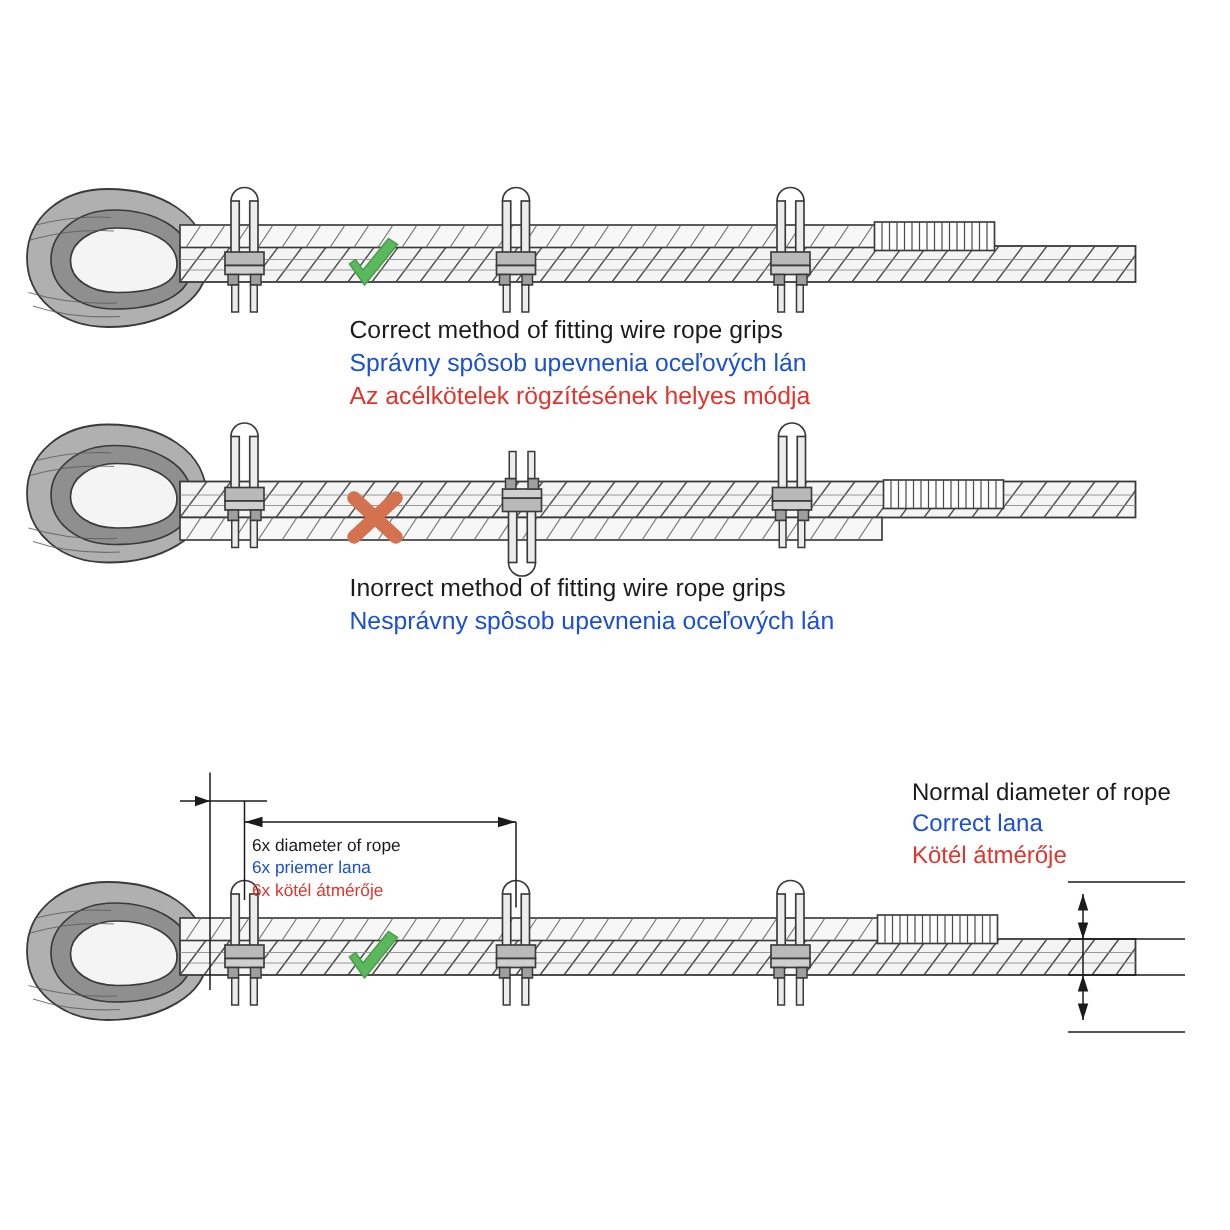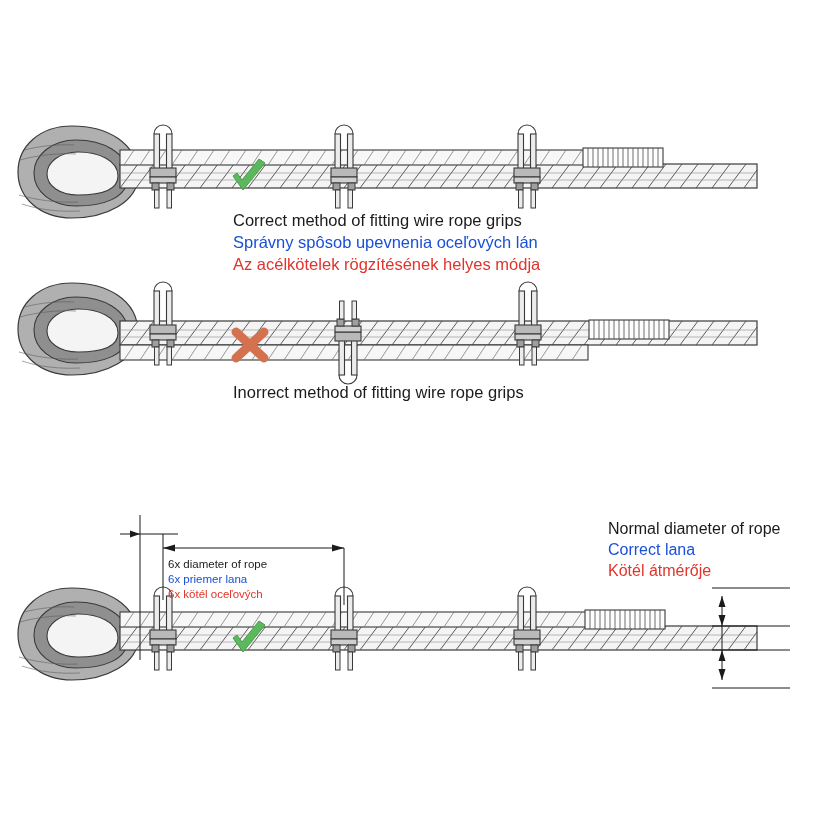--- a/index.html
+++ b/index.html
@@ -495,27 +495,28 @@
   </svg>
 
   <div class="caption block-main" style="left:233px; top:210px;">
     <span class="cap-line cap-en">Correct method of fitting wire rope grips</span>
     <span class="cap-line cap-sk">Správny spôsob upevnenia oceľových lán</span>
     <span class="cap-line cap-hu">Az acélkötelek rögzítésének helyes módja</span>
   </div>
 
   <div class="caption block-main" style="left:233px; top:382px;">
     <span class="cap-line cap-en">Inorrect method of fitting wire rope grips</span>
+    <span class="cap-line cap-sk">Nesprávny spôsob upevnenia oceľových lán</span>
   </div>
 
 
   <div class="caption block-med" style="left:168px; top:557px;">
     <span class="cap-line cap-en">6x diameter of rope</span>
     <span class="cap-line cap-sk">6x priemer lana</span>
-    <span class="cap-line cap-hu">6x kötél oceľových</span>
+    <span class="cap-line cap-hu">6x kötél átmérője</span>
   </div>
 
   <div class="caption block-norm" style="left:608px; top:518px;">
     <span class="cap-line cap-en">Normal diameter of rope</span>
     <span class="cap-line cap-sk">Correct lana</span>
     <span class="cap-line cap-hu">Kötél átmérője</span>
   </div>
 
 </div>
 

